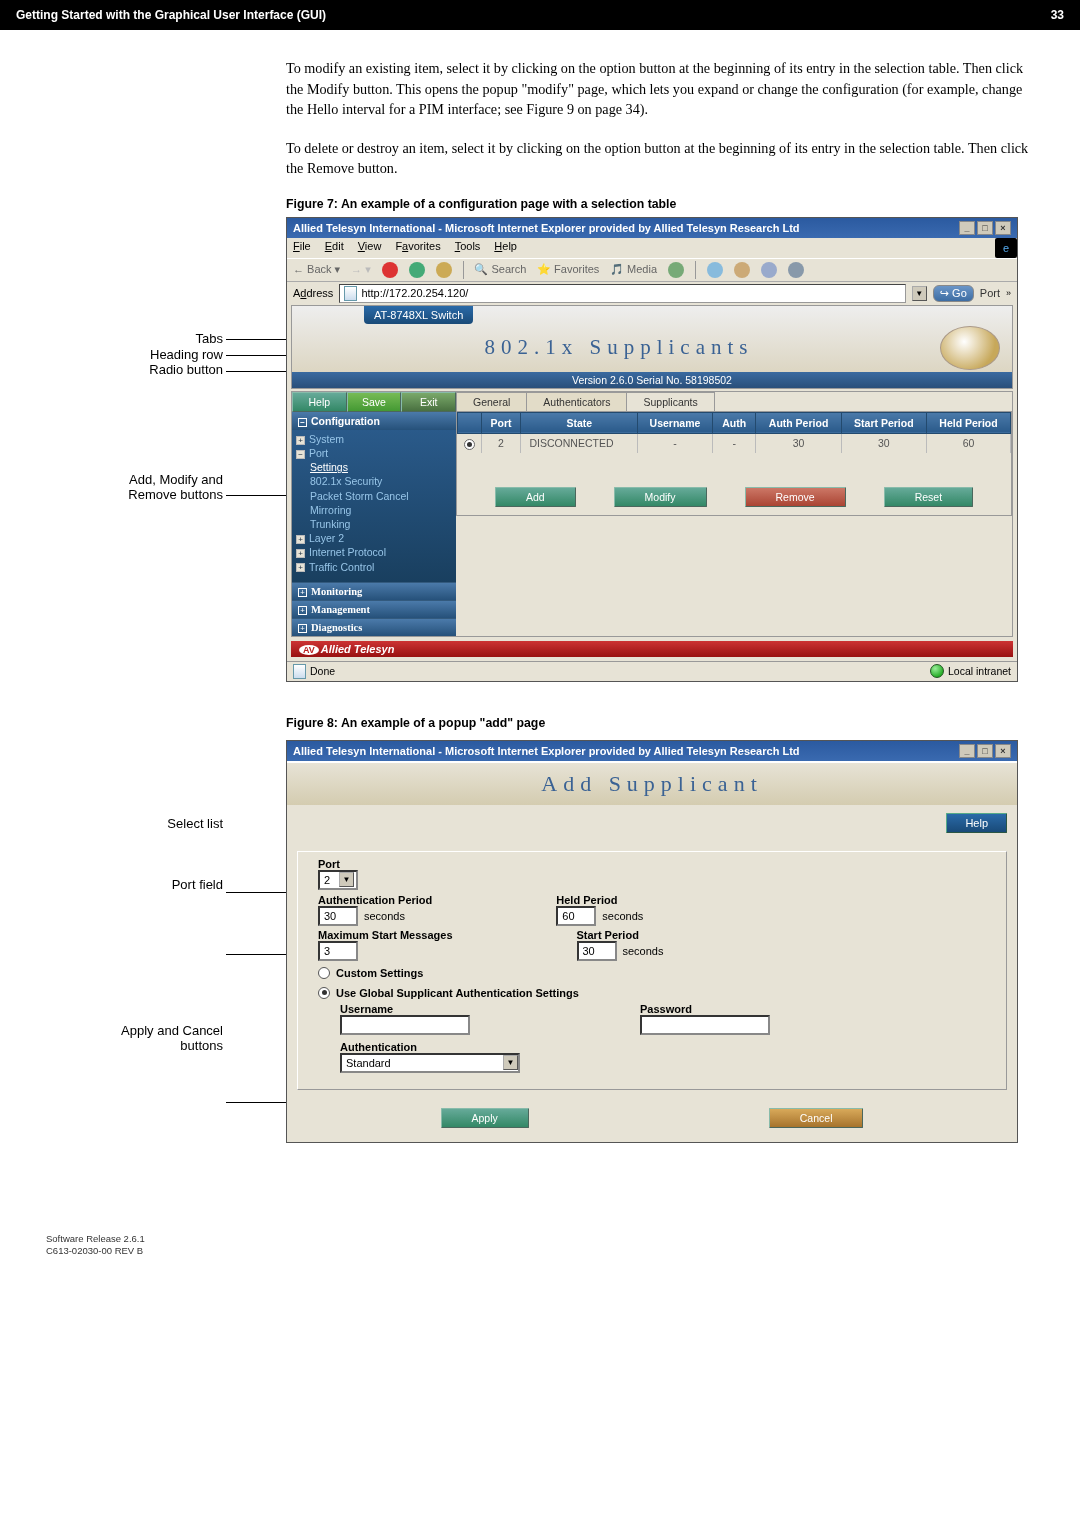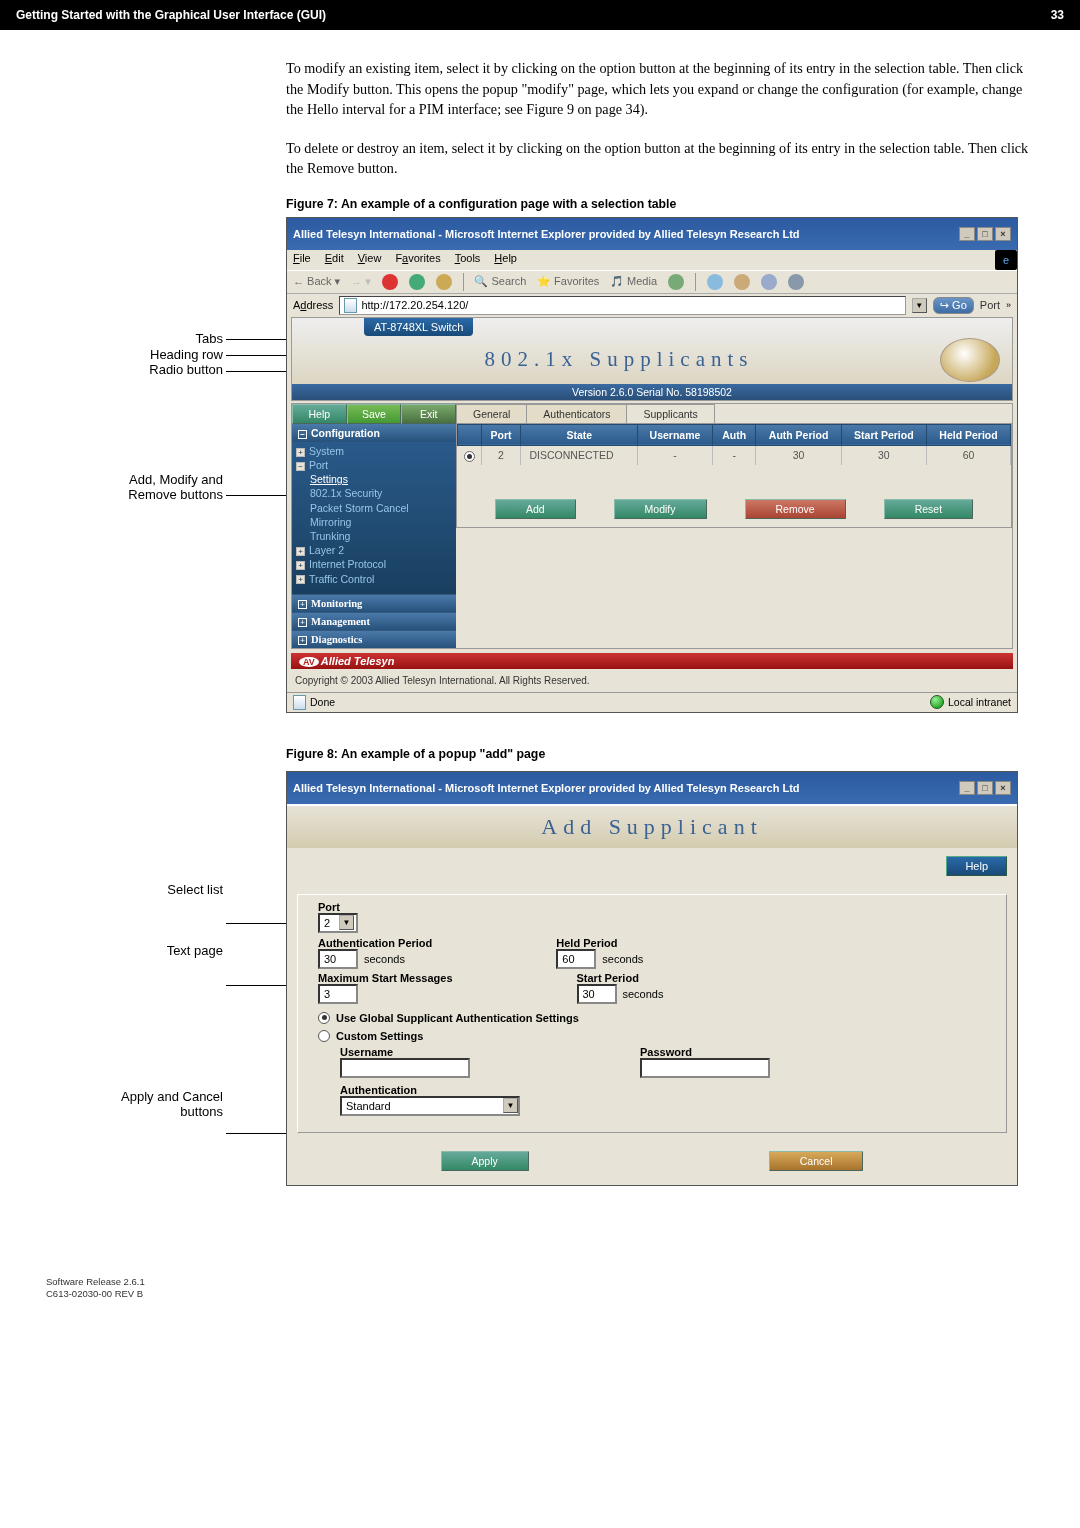--- a/index.html
+++ b/index.html
@@ -11,21 +11,21 @@
   .content { padding: 28px 46px 20px 46px; }
   .body-text { margin-left: 240px; margin-bottom: 18px; line-height: 1.45; font-family: Georgia, 'Times New Roman', serif; font-size: 14.2px; }
   .fig-caption { margin-left: 240px; font-weight: bold; font-size: 12.3px; margin-top: 16px; margin-bottom: 6px; }
 
   
   .fig-wrap { display: flex; align-items: flex-start; }
   .callouts7 { width: 240px; flex-shrink: 0; position: relative; }
   .callout-row { text-align: right; padding-right: 63px; font-size: 13px; line-height: 1.2; }
   .callout-line { position: absolute; height: 1px; background: #000; right: 0; }
   .ie-window { width: 732px; border: 1px solid #555; background: #e7e3d6; font-size: 11px; }
-  .ie-titlebar { background: linear-gradient(#2b5aa0, #3a6ab0); color: #fff; padding: 3px 6px; display: flex; justify-content: space-between; align-items: center; font-weight: bold; height: 32px; font-size: 11px; }
+  .ie-titlebar { background: linear-gradient(#2b5aa0, #3a6ab0); color: #fff; padding: 3px 6px; display: flex; justify-content: space-between; align-items: center; font-weight: bold; height: 20px; font-size: 11px; }
   .win-btns { display: flex; gap: 2px; }
   .win-btn { width: 16px; height: 14px; background: #cfcabb; border: 1px solid #888; display: flex; align-items: center; justify-content: center; font-size: 9px; color: #333; }
   .ie-menubar { background: #e7e3d6; padding: 2px 6px; display: flex; gap: 14px; font-size: 11px; }
   .ie-menubar span u { text-decoration: underline; }
   .ie-globe { width: 22px; height: 20px; background: #000; display: inline-flex; align-items: center; justify-content: center; color: #5ae; border-radius: 2px; }
   .ie-toolbar { background: #e7e3d6; padding: 2px 6px; display: flex; align-items: center; gap: 11px; border-top: 1px solid #fff; border-bottom: 1px solid #aaa; font-size: 11px; color: #666; }
   .tb-ico { width: 16px; height: 16px; display: inline-block; border-radius: 50%; }
   .tb-stop { background: #d33; }
   .tb-refresh { background: #4a7; }
   .tb-home { background: #ca5; }
@@ -258,41 +258,40 @@
                 <span class="actbtn">Add</span>
                 <span class="actbtn">Modify</span>
                 <span class="actbtn red">Remove</span>
                 <span class="actbtn">Reset</span>
               </div>
             </div>
           </div>
         </div>
 
         <div class="footer-brand"><span class="oval">AV</span><span>Allied Telesyn</span></div>
-        <div class="copyright">Copyright © 2003 Allied Telesyn International. All Rights Reserved.</div>
         <div class="ie-status">
           <span class="status-seg">
               <span class="pg-ico"></span>
               <span>Done</span>
             </span>
           <span class="status-seg">
               <span class="intranet-ico"></span>
               <span>Local intranet</span>
             </span>
         </div>
       </div>
     </div>
 
     <div class="fig-caption" style="margin-top:34px">Figure 8: An example of a popup "add" page</div>
 
     <div class="fig8-wrap">
       <div class="callouts8">
-        <div class="callout-row" style="margin-top:111px">Select list</div>
+        <div class="callout-row" style="margin-top:76px">Select list</div>
         <div class="callout-line" style="top:152px;width:60px"></div>
-        <div class="callout-row" style="margin-top:46px">Text page</div>
+        <div class="callout-row" style="margin-top:46px">Port field</div>
         <div class="callout-line" style="top:214px;width:60px"></div>
         <div class="callout-row" style="margin-top:130px">Apply and Cancel</div>
         <div class="callout-row">buttons</div>
         <div class="callout-line" style="top:362px;width:60px"></div>
       </div>
 
       <div class="popup-window">
         <div class="ie-titlebar">
           <span>Allied Telesyn International - Microsoft Internet Explorer provided by Allied Telesyn Research Ltd</span>
           <span class="win-btns">
@@ -350,30 +349,30 @@
                 <span class="lbl">Start Period</span>
                 <span class="inline">
                   <span class="txt-box">
                       <span>30</span>
                     </span>
                   <span>seconds</span>
                 </span>
               </div>
             </div>
 
+            <div style="margin-top:6px" class="inline">
+              <span class="radio-o"></span>
+              <span class="lbl">Custom Settings</span>
+            </div>
             <div style="margin-top:8px" class="inline">
               <span class="radio-o">
                   <span class="dot"></span>
                 </span>
               <span class="lbl">Use Global Supplicant Authentication Settings</span>
             </div>
-            <div style="margin-top:6px" class="inline">
-              <span class="radio-o"></span>
-              <span class="lbl">Custom Settings</span>
-            </div>
 
             <div class="form-row indent" style="gap:170px;margin-top:4px">
               <div class="form-col">
                 <span class="lbl">Username</span>
                 <span class="wide-txt"></span>
               </div>
               <div class="form-col">
                 <span class="lbl">Password</span>
                 <span class="wide-txt"></span>
               </div>

